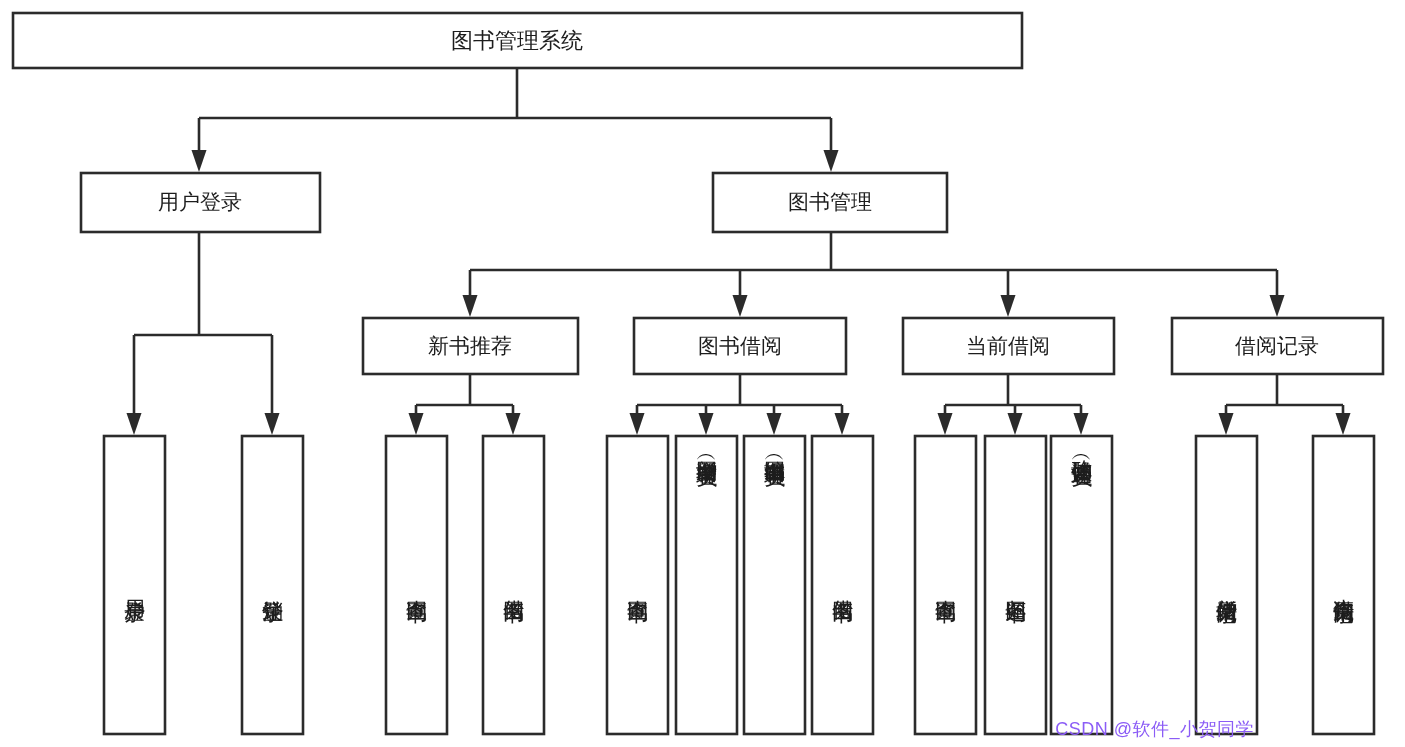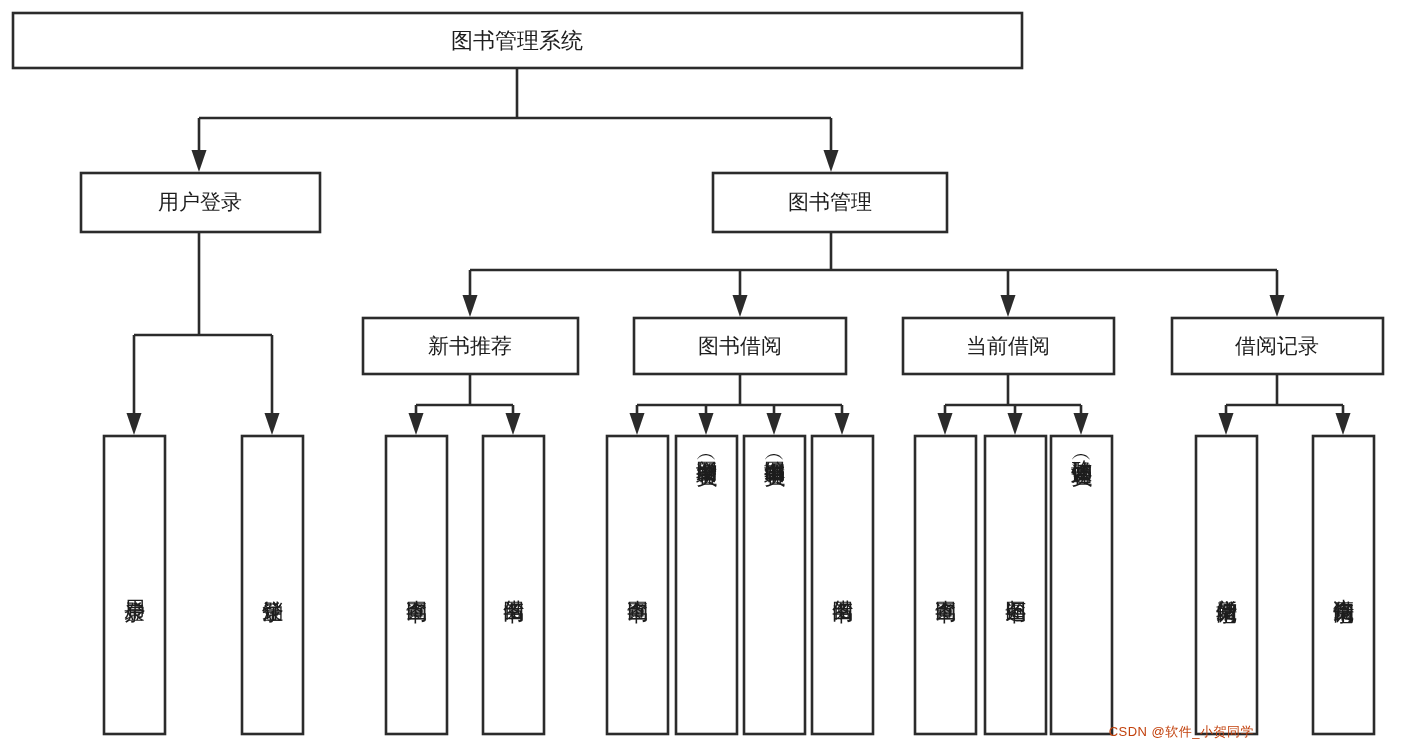--- a/index.html
+++ b/index.html
@@ -73,22 +73,22 @@
     text-orientation: upright;
     letter-spacing: 1px;
     white-space: nowrap;
     transform: none;
   }
   .watermark {
     position: absolute;
     right: 8px;
     bottom: 6px;
     font-family: "Liberation Sans", "DejaVu Sans", sans-serif;
-    font-size: 13px;
-    color: #c2410c;
+    font-size: 18px;
+    color: #8b5cf6;
     white-space: nowrap;
     letter-spacing: 0.5px;
     margin-top: 46px;
   }
 </style>
 </head>
 <body>
 
 <div id="diagram-root">
 

